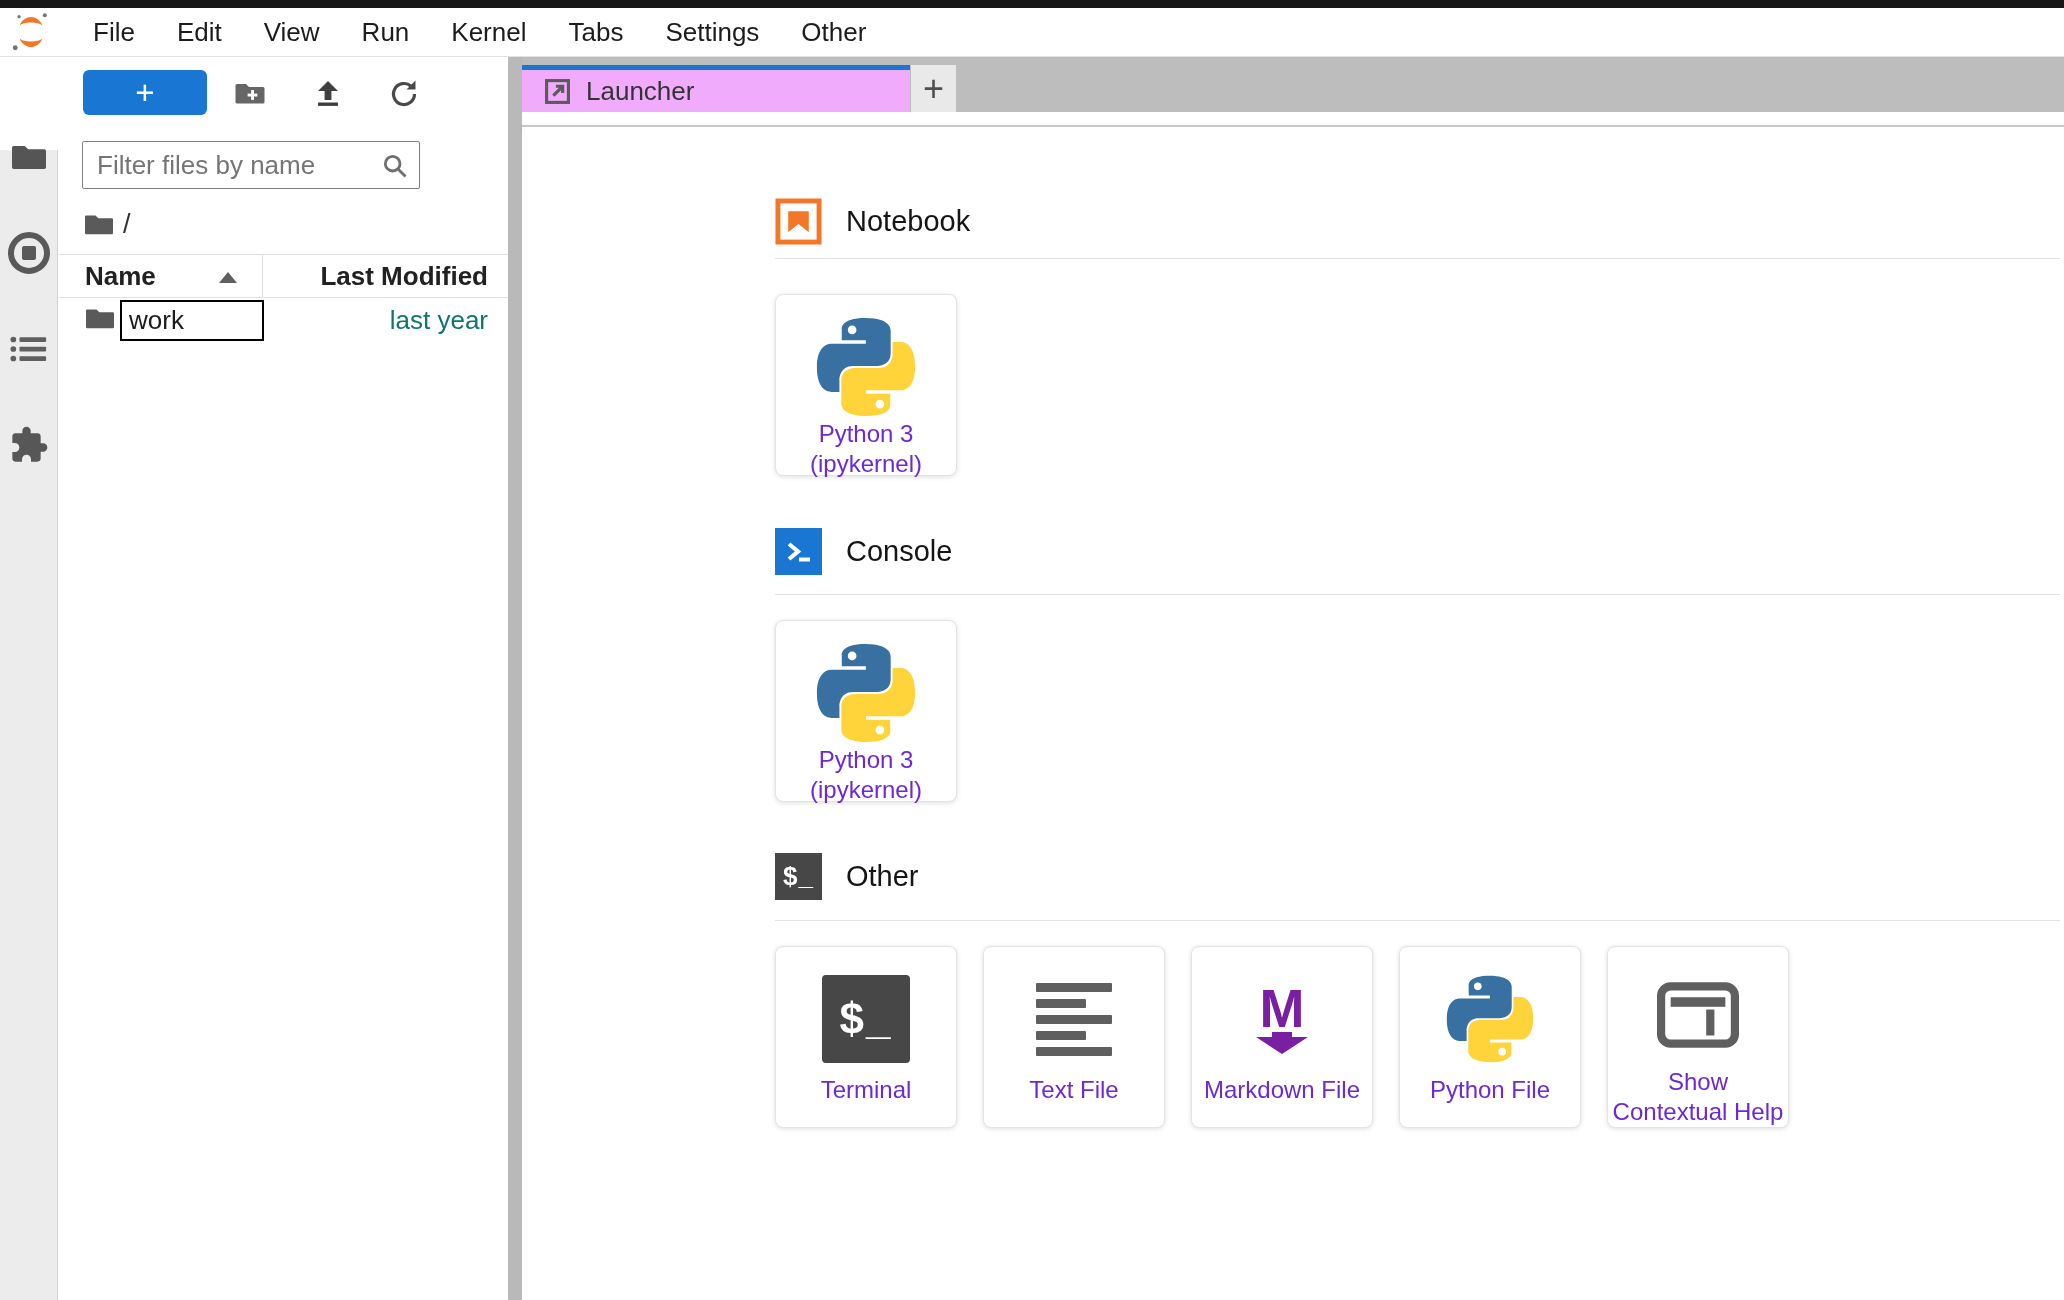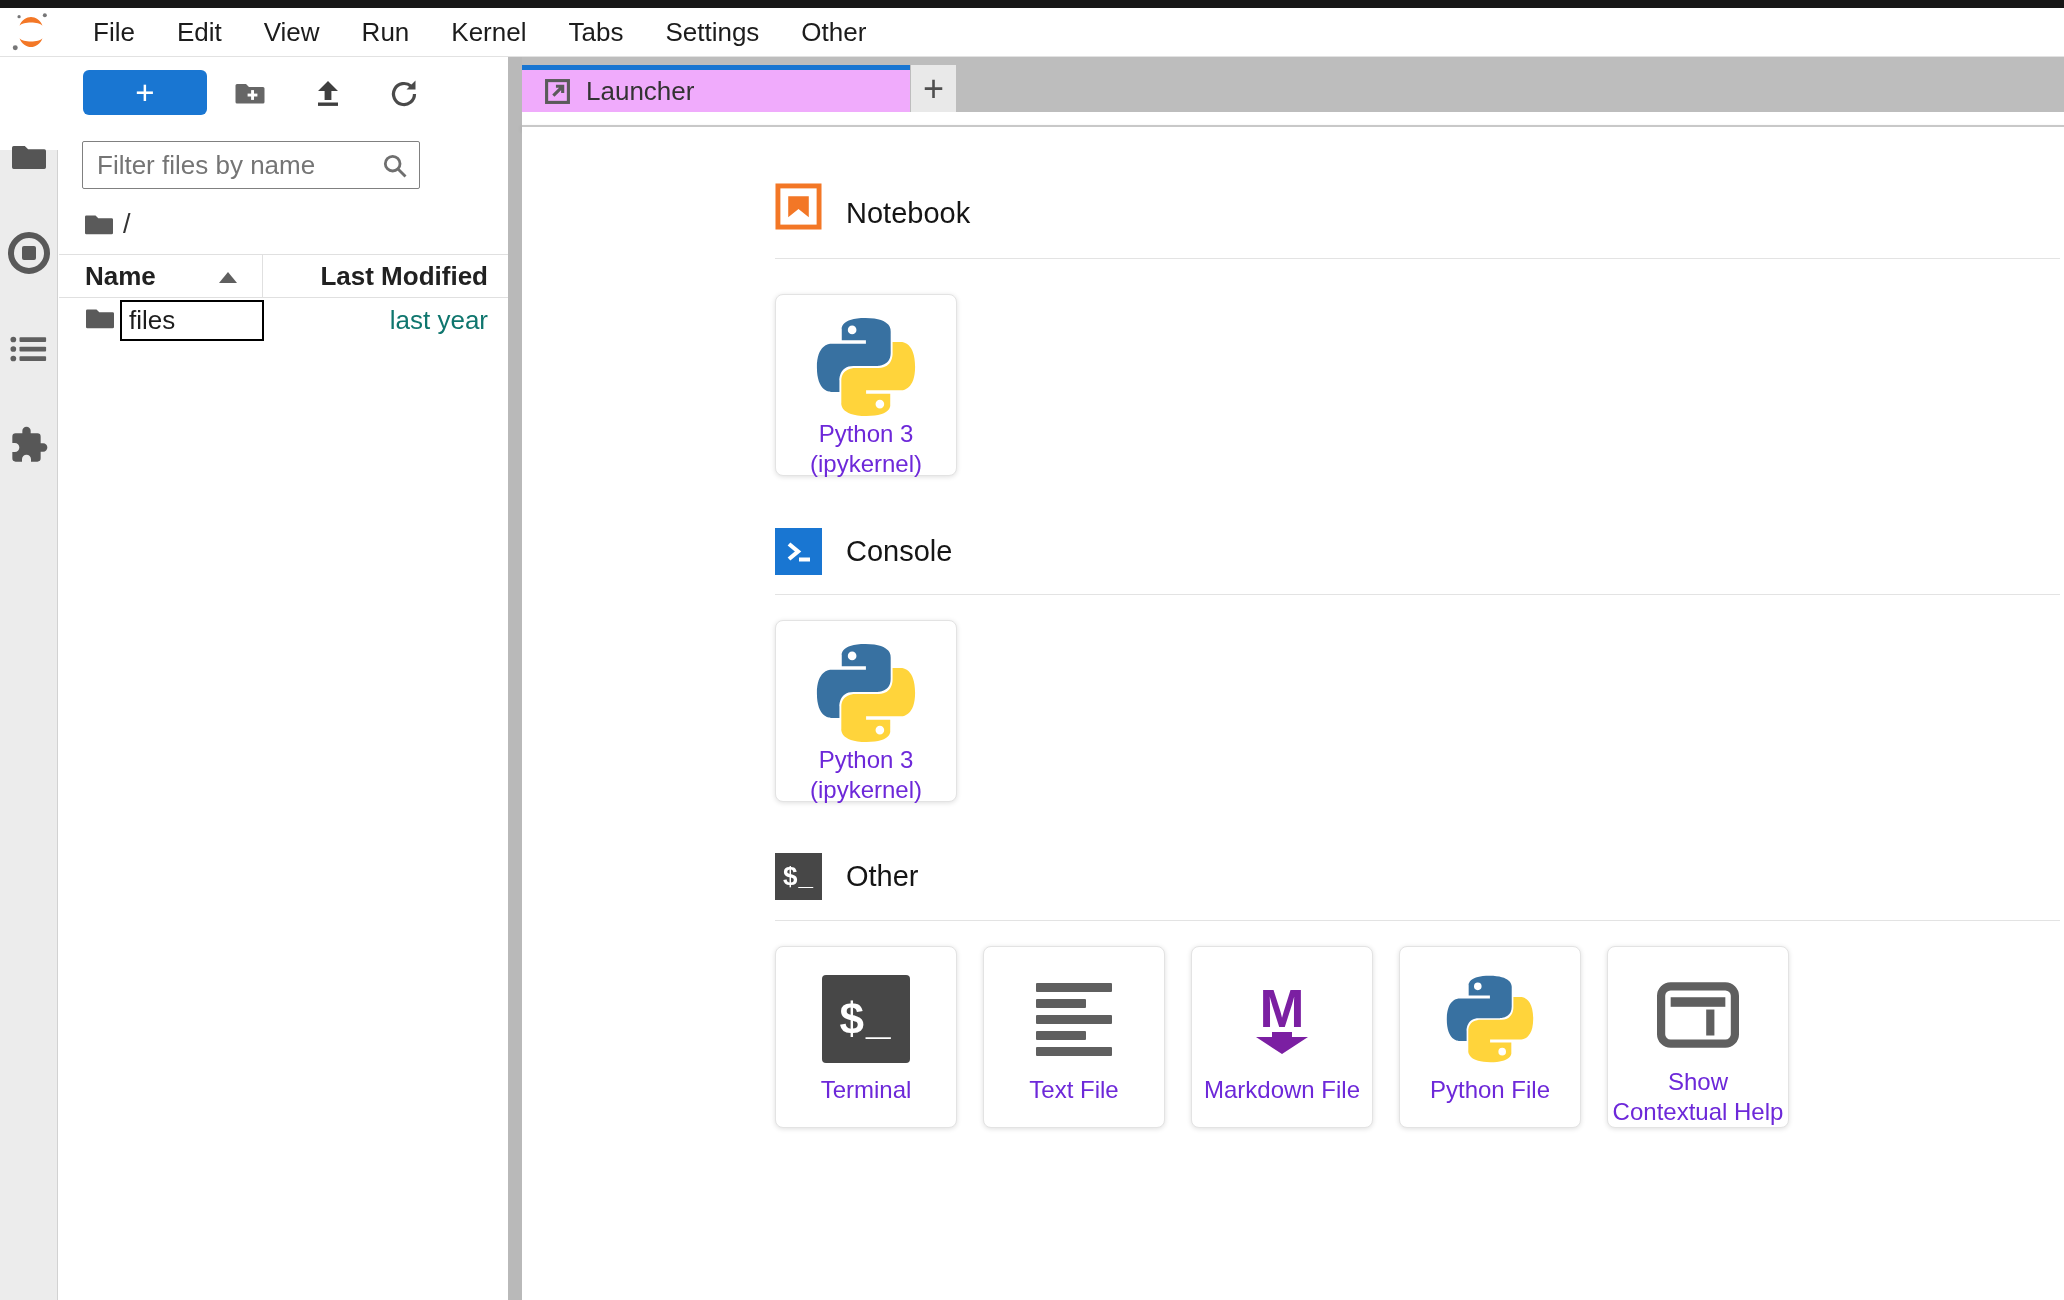--- a/index.html
+++ b/index.html
@@ -176,21 +176,21 @@
   <div class="fb-header">
     <span class="h-name">Name</span>
     <span class="sort-asc"></span>
     <span class="col-div"></span>
     <span class="h-mod">Last Modified</span>
   </div>
   <div class="fb-row">
     <svg class="rowfolder" width="28" height="23" viewBox="0 0 40 32">
       <path d="M2 3h13l4 4h19a2 2 0 0 1 2 2v19a2 2 0 0 1-2 2H2a2 2 0 0 1-2-2V5a2 2 0 0 1 2-2z" fill="#5a5a5a"></path>
     </svg>
-    <div class="rename-box">files</div>
+    <div class="rename-box">work</div>
     <span class="modified">last year</span>
   </div>
 </div>
 
 <div class="splitter"></div>
 
 <div class="main">
   <div class="tabbar">
     <div class="tab">
       <span class="tab-icon">
@@ -200,21 +200,21 @@
         </svg>
       </span>
       <span class="tab-label">Launcher</span>
     </div>
     <div class="add-tab">+</div>
   </div>
   <div class="dock-divider"></div>
 
   <div class="launcher">
 
-    <div class="sec-header" style="top:56px;align-items:flex-end;">
+    <div class="sec-header" style="top:71px;">
       <span class="sec-icon">
         <svg width="47" height="47" viewBox="0 0 48 48">
           <rect x="3" y="3" width="42" height="42" fill="#fff" stroke="#F37726" stroke-width="5"></rect>
           <path d="M13.5 13.5 H34.5 V35 L24 26.5 L13.5 35 Z" fill="#F37726"></path>
         </svg>
       </span>
       <span class="sec-title">Notebook</span>
     </div>
     <div class="sec-divider" style="top:131px;"></div>
     <div class="cards" style="top:167px;">

